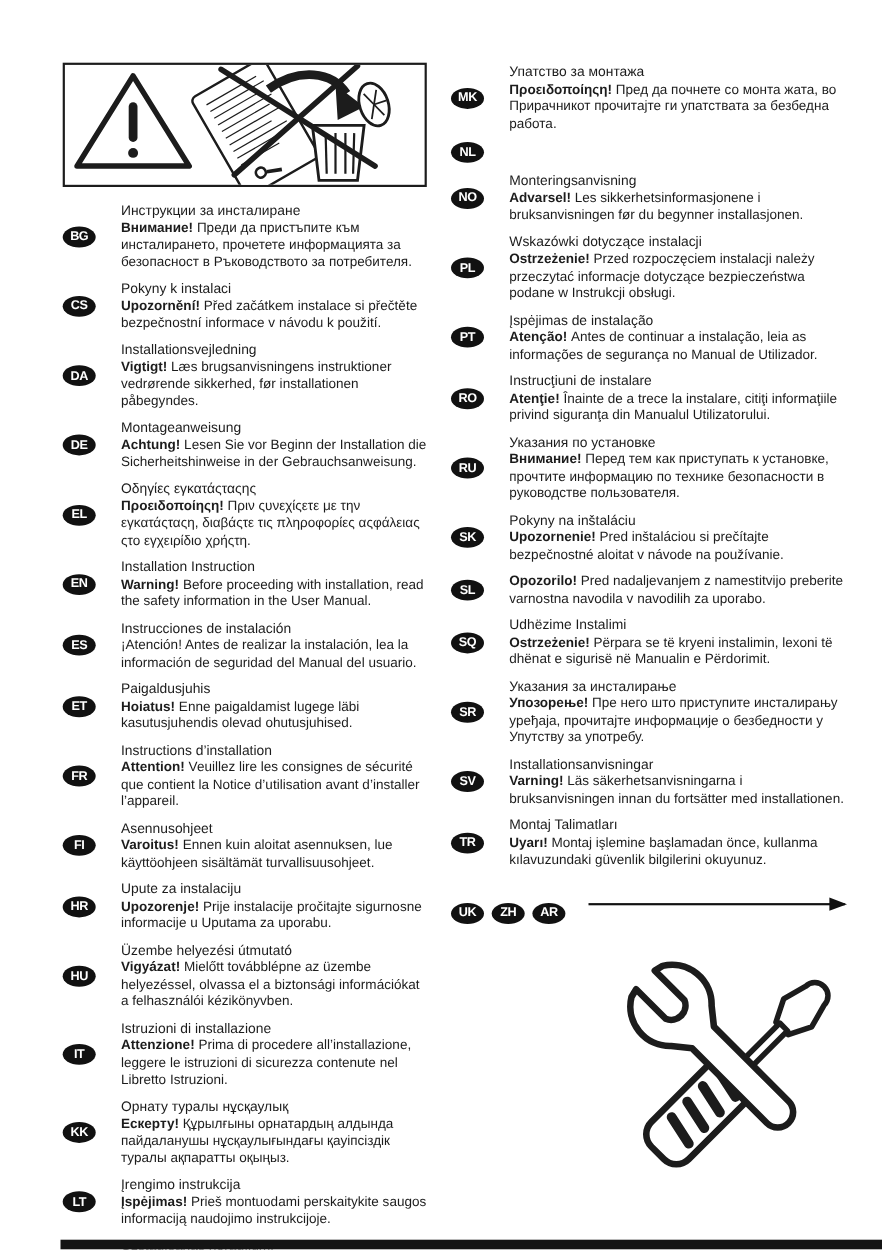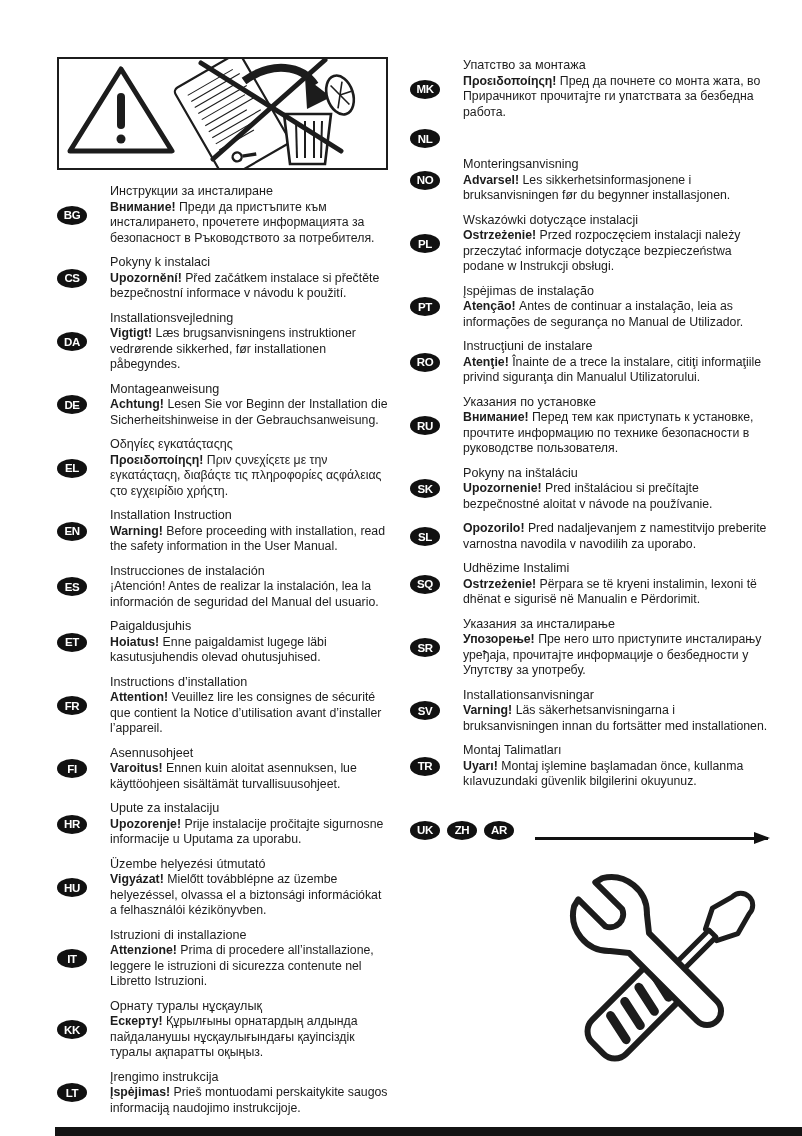--- a/index.html
+++ b/index.html
@@ -20,21 +20,21 @@
   .entry { display:flex; gap:23px; align-items:center; }
   .badge {
     flex:none; width:30px; height:19px; margin-top:0;
     background:#111; color:#fff; border-radius:50%;
     display:flex; align-items:center; justify-content:center;
     font-weight:bold; font-size:11.5px; letter-spacing:-0.4px;
   }
   .entry-text { flex:1; font-size:12.3px; line-height:15.5px; }
   .entry-title { font-size:12.6px; }
   .entry-warning { font-weight:bold; }
-  .extra-row { display:flex; gap:7px; align-items:flex-end; margin-top:22px; }
+  .extra-row { display:flex; gap:7px; align-items:flex-start; margin-top:22px; }
   .extra-arrow { flex:1; height:2.5px; background:#111; margin-left:14px; margin-right:2px; position:relative; }
   .extra-arrow::after {
     content:""; position:absolute; right:-2px; top:50%; transform:translateY(-50%);
     border-left:16px solid #111; border-top:6px solid transparent; border-bottom:6px solid transparent;
   }
   .tools-icon-wrap { position:absolute; left:552px; top:856px; width:240px; height:232px; }
   .footer-bar { position:absolute; left:55px; top:1127px; width:747px; height:9px; background:#141414; }
   svg { display:block; }
 </style>
 </head>

